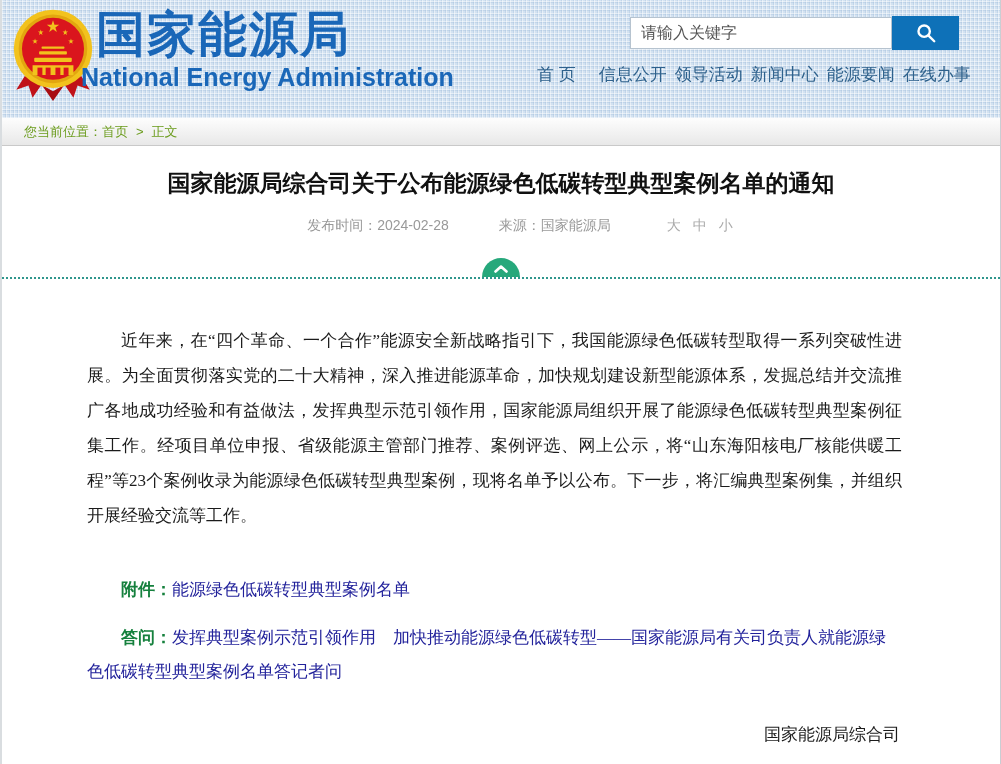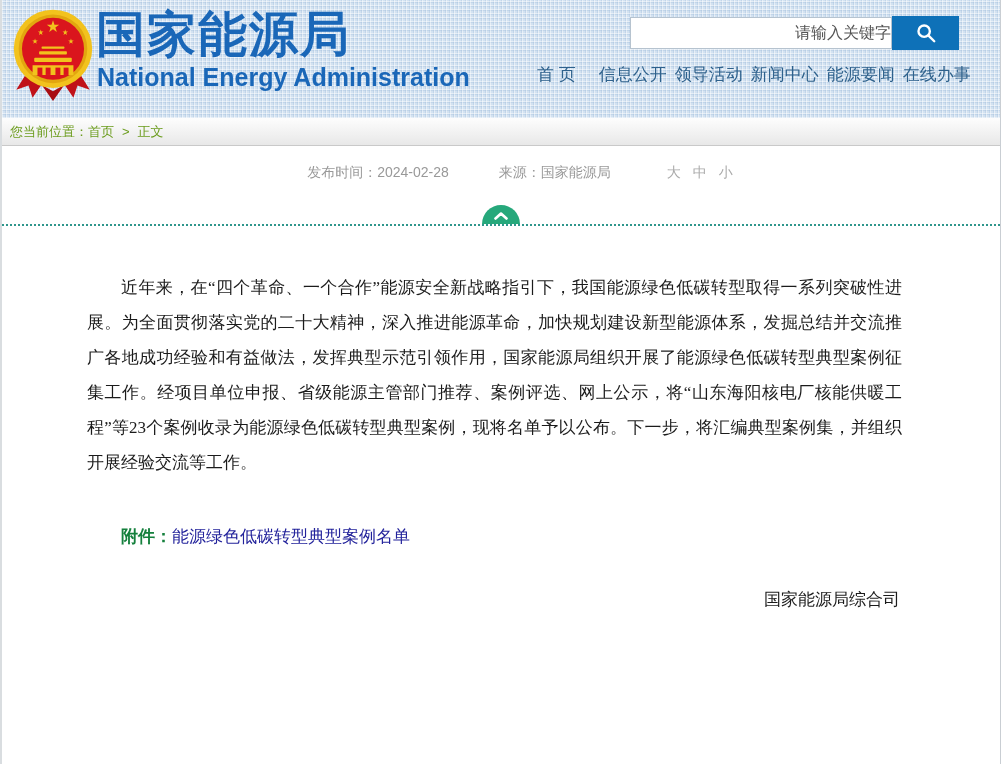--- a/index.html
+++ b/index.html
@@ -20,27 +20,27 @@
       repeating-linear-gradient(0deg, transparent 0 3px, rgba(150,180,214,.28) 3px 4px),
       repeating-linear-gradient(90deg, transparent 0 3px, rgba(150,180,214,.28) 3px 4px);
   }
   .emblem { position:absolute; left:10px; top:8px; width:82px; height:98px; }
   .site-title {
     position:absolute; left:94px; top:2px;
     font-size:49px; font-weight:bold; color:#1a67b8; letter-spacing:2px;
     font-family:"Liberation Sans","DejaVu Sans",sans-serif;
   }
   .site-subtitle {
-    position:absolute; left:95px; top:63px;
+    position:absolute; left:79px; top:63px;
     font-size:25px; font-weight:bold; color:#1a67b8; letter-spacing:0px;
   }
   .search-input {
     position:absolute; left:628px; top:17px; width:262px; height:32px;
-    border:1px solid #b6c3cf; background:#ffffff; padding:0 0;
-    font-size:16px; color:#444; outline:none;text-align:right;
+    border:1px solid #b6c3cf; background:#ffffff; padding:0 10px;
+    font-size:16px; color:#444; outline:none;
   }
   .search-input::placeholder { color:#555; opacity:1; }
   .search-btn {
     position:absolute; left:890px; top:16px; width:67px; height:34px;
     background:#0e71b8; border:0; cursor:pointer;
     display:flex; align-items:center; justify-content:center;
   }
   .main-nav {
     position:absolute; left:535px; top:63px;
     display:flex; 
@@ -49,21 +49,21 @@
     font-size:17px; color:#2e618c; text-decoration:none; cursor:pointer;
     margin-right:8px; white-space:nowrap;
   }
   .main-nav a.first { margin-right:23px; }
   .main-nav a:last-child { margin-right:8px; }
   
   .breadcrumb-bar {
     height:28px; line-height:28px;
     background:linear-gradient(#fdfdfd,#e8e8e8);
     border-bottom:1px solid #c9c9c9;
-    padding-left:8px; font-size:13px; color:#6b9c1d;
+    padding-left:22px; font-size:13px; color:#6b9c1d;
   }
   .breadcrumb-bar a { color:#6b9c1d; text-decoration:none; cursor:pointer; }
   .breadcrumb-sep { margin:0 8px; }
   
   .article-title {
     margin-top:22px; text-align:center;
     font-size:23px; font-weight:bold; color:#111;
     font-family:"Liberation Sans","DejaVu Sans",sans-serif;
   }
   .meta {
@@ -154,20 +154,21 @@
       <a>能源要闻</a>
       <a>在线办事</a>
     </nav>
   </div>
 
   <div class="breadcrumb-bar">
     <span>您当前位置：</span><a>首页</a><span class="breadcrumb-sep">&gt;</span><span>正文</span>
   </div>
 
   <main>
+    <h1 class="article-title">国家能源局综合司关于公布能源绿色低碳转型典型案例名单的通知</h1>
 
     <div class="meta">
       <span class="chunk"><span>发布时间：</span><span>2024-02-28</span></span>
       <span class="chunk"><span>来源：</span><span>国家能源局</span></span>
       <span class="chunk font-sizers">
         <span>大</span>
         <span>中</span>
         <span>小</span>
       </span>
     </div>
@@ -177,17 +178,18 @@
         <svg width="14" height="8" viewBox="0 0 14 8" fill="none" stroke="#ffffff" stroke-width="2.6" stroke-linecap="round" stroke-linejoin="round">
           <polyline points="1.5,6.5 7,1.5 12.5,6.5"></polyline>
         </svg>
       </button>
     </div>
 
     <p class="body-text">近年来，在“四个革命、一个合作”能源安全新战略指引下，我国能源绿色低碳转型取得一系列突破性进展。为全面贯彻落实党的二十大精神，深入推进能源革命，加快规划建设新型能源体系，发掘总结并交流推广各地成功经验和有益做法，发挥典型示范引领作用，国家能源局组织开展了能源绿色低碳转型典型案例征集工作。经项目单位申报、省级能源主管部门推荐、案例评选、网上公示，将“山东海阳核电厂核能供暖工程”等23个案例收录为能源绿色低碳转型典型案例，现将名单予以公布。下一步，将汇编典型案例集，并组织开展经验交流等工作。</p>
 
     <p class="attach-line"><span class="attach-label">附件：</span><a>能源绿色低碳转型典型案例名单</a></p>
 
+    <p class="attach-line qa"><span class="attach-label">答问：</span><a>发挥典型案例示范引领作用　加快推动能源绿色低碳转型——国家能源局有关司负责人就能源绿色低碳转型典型案例名单答记者问</a></p>
 
     <div class="signature">国家能源局综合司</div>
 
   </main>
 </div>
 
 </body></html>

